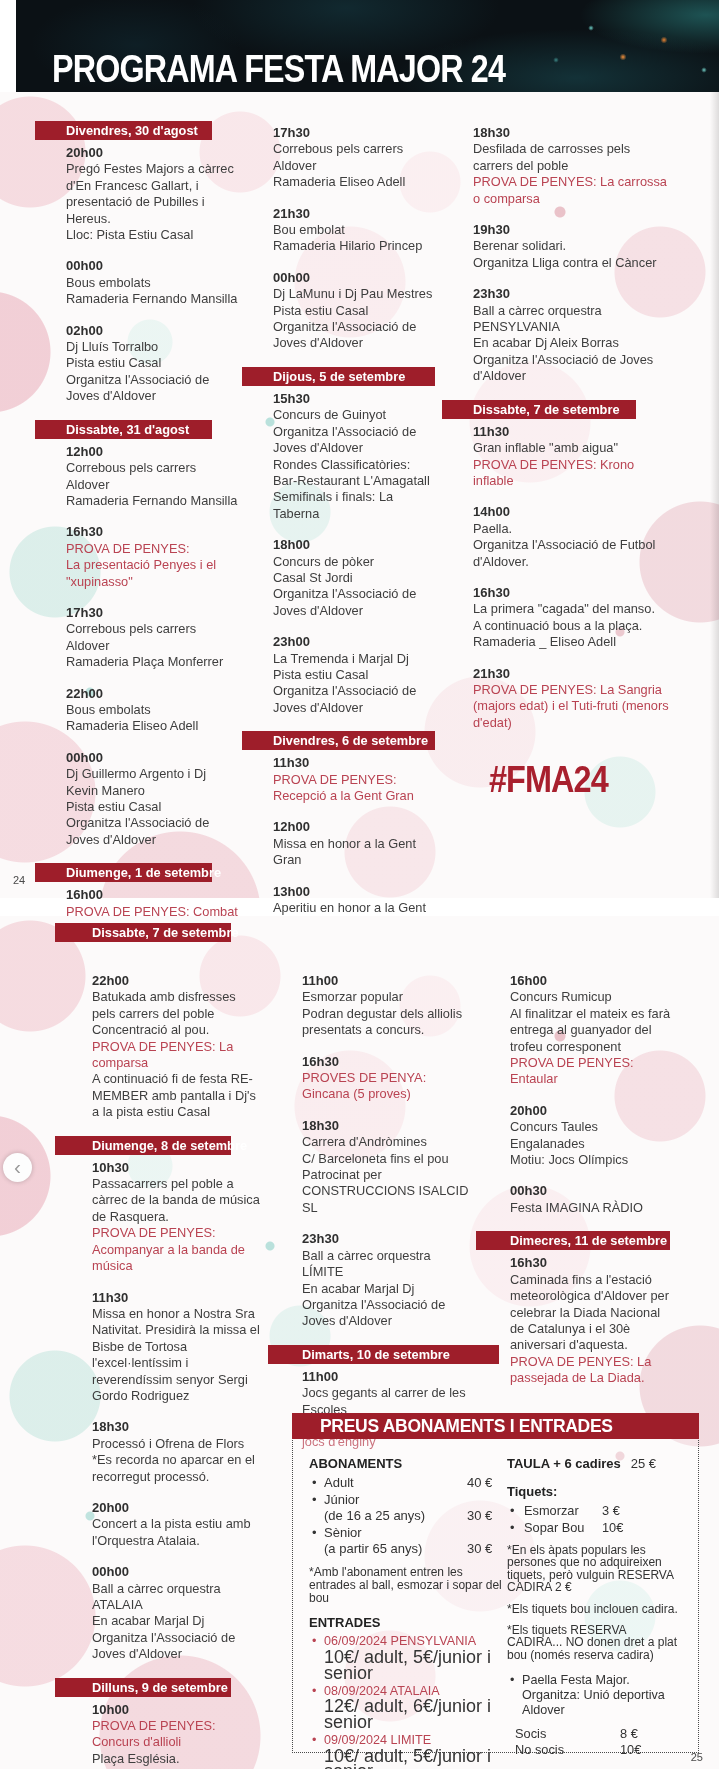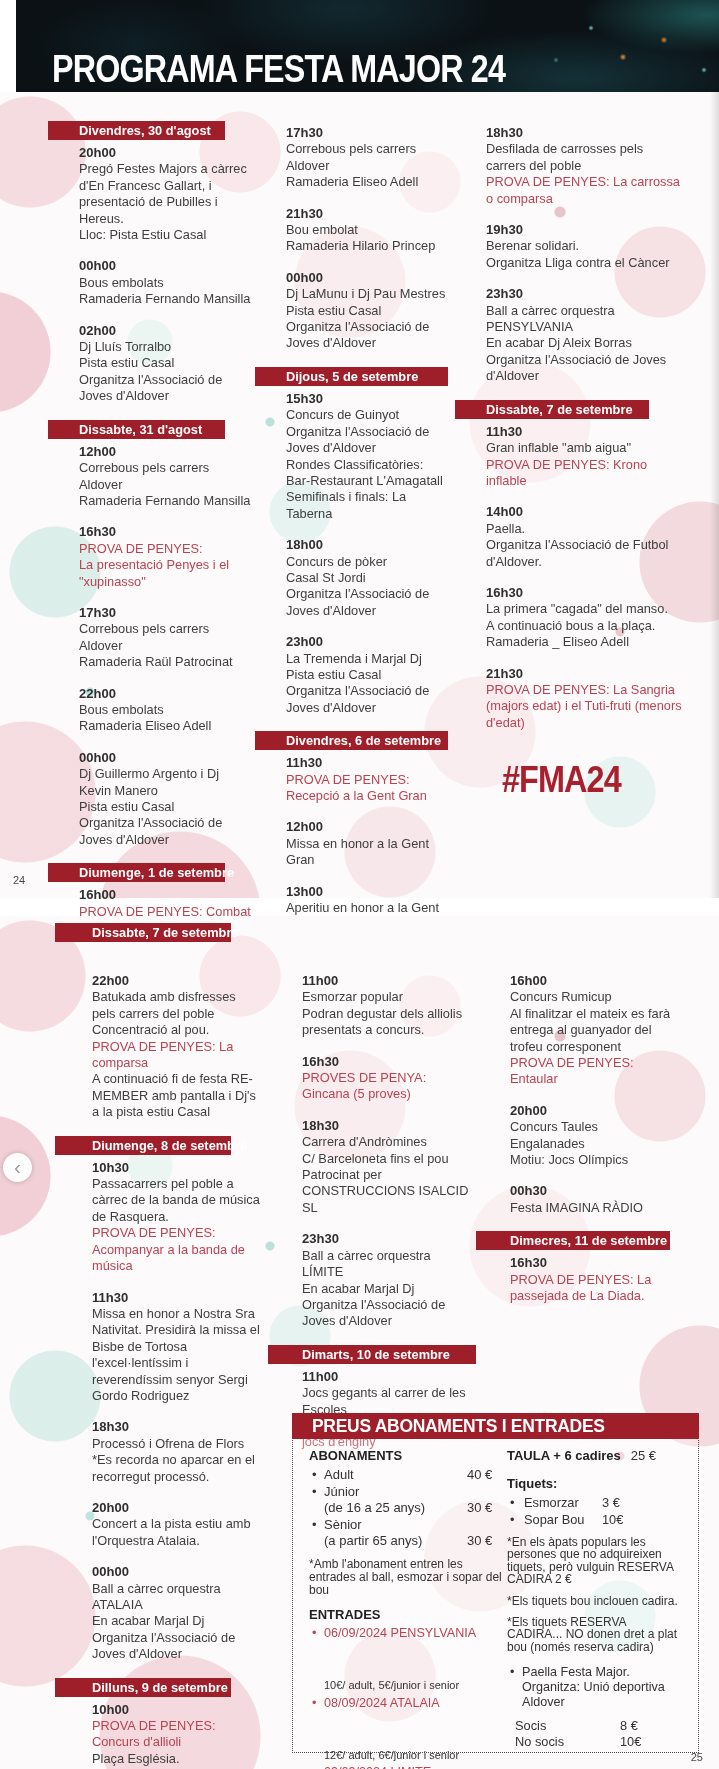--- a/index.html
+++ b/index.html
@@ -57,40 +57,40 @@
       radial-gradient(circle at 150px 250px, rgba(215,240,234,.45) 22px, transparent 23px),
       radial-gradient(circle at 390px 760px, rgba(244,212,218,.5) 45px, transparent 46px);
   }
   .page1::after{
     content:"";position:absolute;right:0;top:0;bottom:0;width:9px;
     background:linear-gradient(to right, rgba(0,0,0,0), rgba(0,0,0,.12));
   }
   
   .p-cols{position:absolute;display:flex;top:0;}
   .col{box-sizing:border-box;--indent:31px;}
-  .page1 .p-cols{left:48px;top:0;}
+  .page1 .p-cols{left:35px;top:0;}
   .page1 .col1{width:207px;padding:29px 4px 0 31px;}
   .page1 .col2{width:200px;padding:33px 4px 0 31px;}
   .page1 .col3{width:235px;padding:33px 4px 0 31px;}
   .page2 .p-cols{left:55px;top:7px;}
   .page2 .col1{width:213px;--indent:37px;padding:0 6px 0 37px;}
   .page2 .col2{width:208px;--indent:34px;padding:50px 6px 0 34px;}
   .page2 .col3{width:208px;--indent:34px;padding:50px 8px 0 34px;}
 
   .date-bar{
     background:#9e1e2a;color:#fff;font-weight:bold;font-size:12.8px;line-height:17px;
     padding:1px 6px 1px var(--indent);
     margin:0 0 5px calc(-1 * var(--indent));
     box-sizing:border-box;white-space:nowrap;
   }
   .page1 .col1 .date-bar{width:177px;}
   .page1 .col2 .date-bar{width:193px;}
   .page1 .col3 .date-bar{width:194px;}
   .page2 .col1 .date-bar{width:176px;}
-  .page2 .col2 .date-bar{width:208px;}
+  .page2 .col2 .date-bar{width:231px;}
   .page2 .col3 .date-bar{width:194px;}
 
   .event{margin-bottom:15px;}
   .time{font-weight:bold;font-size:13px;line-height:16.4px;color:#2f2f2f;}
   .line{font-size:12.8px;line-height:16.4px;color:#3e3e3e;}
   .line.red{color:#b94352;}
   .gap{height:26px;}
   .hashtag{
     margin:28px 0 0 16px;color:#a8202e;font-weight:bold;font-size:36px;
     letter-spacing:-1px;transform:scaleX(.9);transform-origin:left;white-space:nowrap;
@@ -99,35 +99,35 @@
   .page1 .page-num{left:13px;bottom:12px;}
   .page2 .page-num{right:16px;bottom:6px;}
 
   
   .prices{
     position:absolute;left:292px;top:497px;width:407px;height:340px;
     border:1.5px dotted #4a4a4a;box-sizing:border-box;background:rgba(255,255,255,.25);
   }
   .prices-header{
     background:#9e1e2a;color:#fff;font-weight:bold;font-size:17.5px;line-height:26px;
-    padding-left:20px;margin:-1px -1px 0 -1px;letter-spacing:-.3px;white-space:nowrap;
+    padding-left:28px;margin:-1px -1px 8px -1px;letter-spacing:-.3px;white-space:nowrap;
   }
   .prices-body{display:flex;padding:9px 12px 0 16px;}
   .prices-left{width:198px;}
   .prices-right{width:175px;}
   .ph{font-weight:bold;font-size:13px;color:#222;margin-bottom:4px;}
   .pr-row{display:flex;font-size:13px;line-height:15.5px;color:#333;margin-bottom:1px;}
   .pr-label{flex:1;padding-left:15px;position:relative;}
   .bullet::before{content:"\2022";position:absolute;left:3px;}
   .bullet-red::before{content:"\2022";position:absolute;left:3px;color:#b94352;}
   .pr-price{width:40px;}
   .pr-note{font-size:12px;line-height:13.2px;color:#333;margin:9px 0 10px 0;}
   .ent-item{margin-bottom:2px;}
   .ent-date{color:#b94352;font-size:12.6px;line-height:15.8px;padding-left:15px;position:relative;}
-  .ent-detail{font-size:11px;line-height:15.8px;color:#333;padding-left:15px;margin-top:36px;}
+  .ent-detail{font-size:18px;line-height:15.8px;color:#333;padding-left:15px;}
   .taula-row{font-size:13px;color:#222;margin-bottom:13px;}
   .taula-row b{font-size:13px;}
   .taula-price{margin-left:10px;font-weight:normal;color:#333;}
   .tiq-row{display:flex;font-size:12.8px;line-height:15.5px;color:#333;padding-left:17px;position:relative;margin-bottom:1px;}
   .tiq-label{width:78px;}
   .rnote{font-size:12px;line-height:12.4px;color:#333;margin:9px 0;}
   .paella{font-size:12.6px;line-height:15px;color:#333;padding-left:15px;position:relative;margin-top:12px;}
   .soc-rows{margin-top:8px;}
   .soc-row{display:flex;font-size:12.8px;line-height:15.5px;color:#333;padding-left:8px;gap:20px;}
   .soc-label{width:85px;}
@@ -174,21 +174,21 @@
           <div class="line">Ramaderia Fernando Mansilla</div>
         </div>
         <div class="event">
           <div class="time">16h30</div>
           <div class="line red">PROVA DE PENYES:</div>
           <div class="line red">La presentació Penyes i el "xupinasso"</div>
         </div>
         <div class="event">
           <div class="time">17h30</div>
           <div class="line">Correbous pels carrers Aldover</div>
-          <div class="line">Ramaderia Raül Patrocinat</div>
+          <div class="line">Ramaderia Plaça Monferrer</div>
         </div>
         <div class="event">
           <div class="time">22h00</div>
           <div class="line">Bous embolats</div>
           <div class="line">Ramaderia Eliseo Adell</div>
         </div>
         <div class="event">
           <div class="time">00h00</div>
           <div class="line">Dj Guillermo Argento i Dj Kevin Manero</div>
           <div class="line">Pista estiu Casal</div>
@@ -383,20 +383,21 @@
           <div class="line">Concurs Taules Engalanades</div>
           <div class="line">Motiu: Jocs Olímpics</div>
         </div>
         <div class="event">
           <div class="time">00h30</div>
           <div class="line">Festa IMAGINA RÀDIO</div>
         </div>
         <div class="date-bar">Dimecres, 11 de setembre</div>
         <div class="event">
           <div class="time">16h30</div>
+          <div class="line">Caminada fins a l'estació meteorològica d'Aldover per celebrar la Diada Nacional de Catalunya i el 30è aniversari d'aquesta.</div>
           <div class="line red">PROVA DE PENYES: La passejada de La Diada.</div>
         </div>
       </div>
   </div>
 
   <div class="prices">
     <div class="prices-header">PREUS ABONAMENTS I ENTRADES</div>
     <div class="prices-body">
       <div class="prices-left">
         <div class="ph">ABONAMENTS</div>

